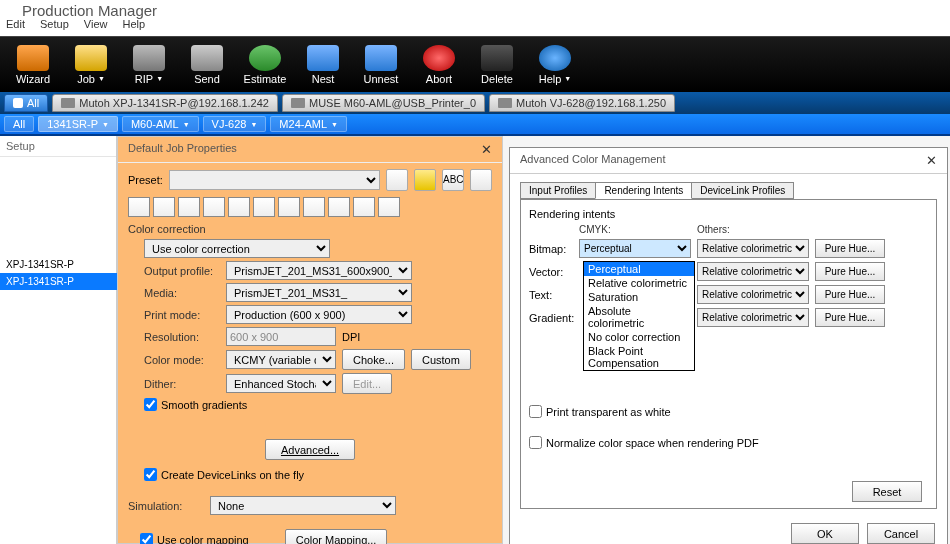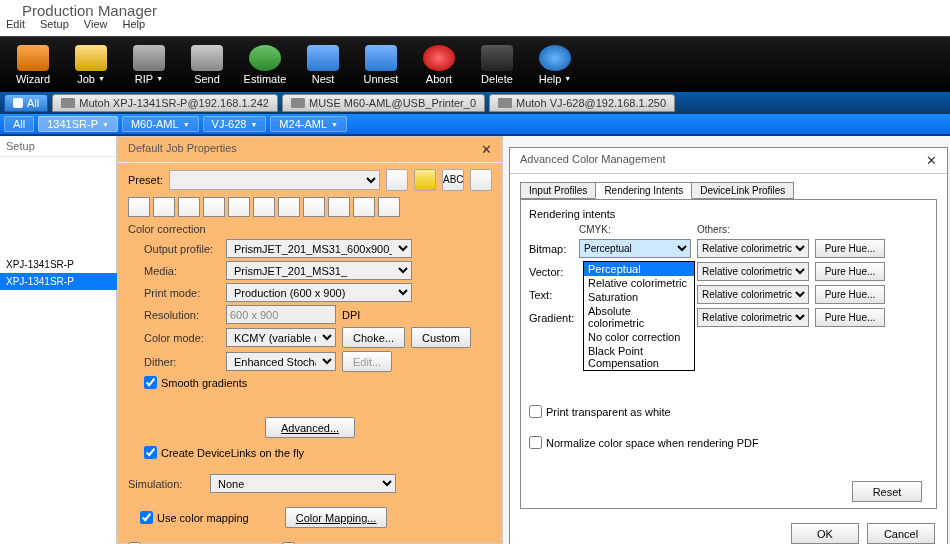--- a/index.html
+++ b/index.html
@@ -199,20 +199,23 @@
           <div class="ib"></div>
           <div class="ib"></div>
           <div class="ib"></div>
           <div class="ib"></div>
           <div class="ib"></div>
           <div class="ib"></div>
           <div class="ib"></div>
           <div class="ib"></div>
       </div>
       <div class="section-lbl">Color correction</div>
+      <div class="form-row">
+          <select class="wide"><option>Use color correction</option></select>
+        </div>
       <div class="form-row">
           <label>Output profile:</label>
           <select class="wide"><option>PrismJET_201_MS31_600x900_Production</option></select>
         </div>
       <div class="form-row">
           <label>Media:</label>
           <select class="wide"><option>PrismJET_201_MS31_</option></select>
         </div>
       <div class="form-row">
           <label>Print mode:</label>

